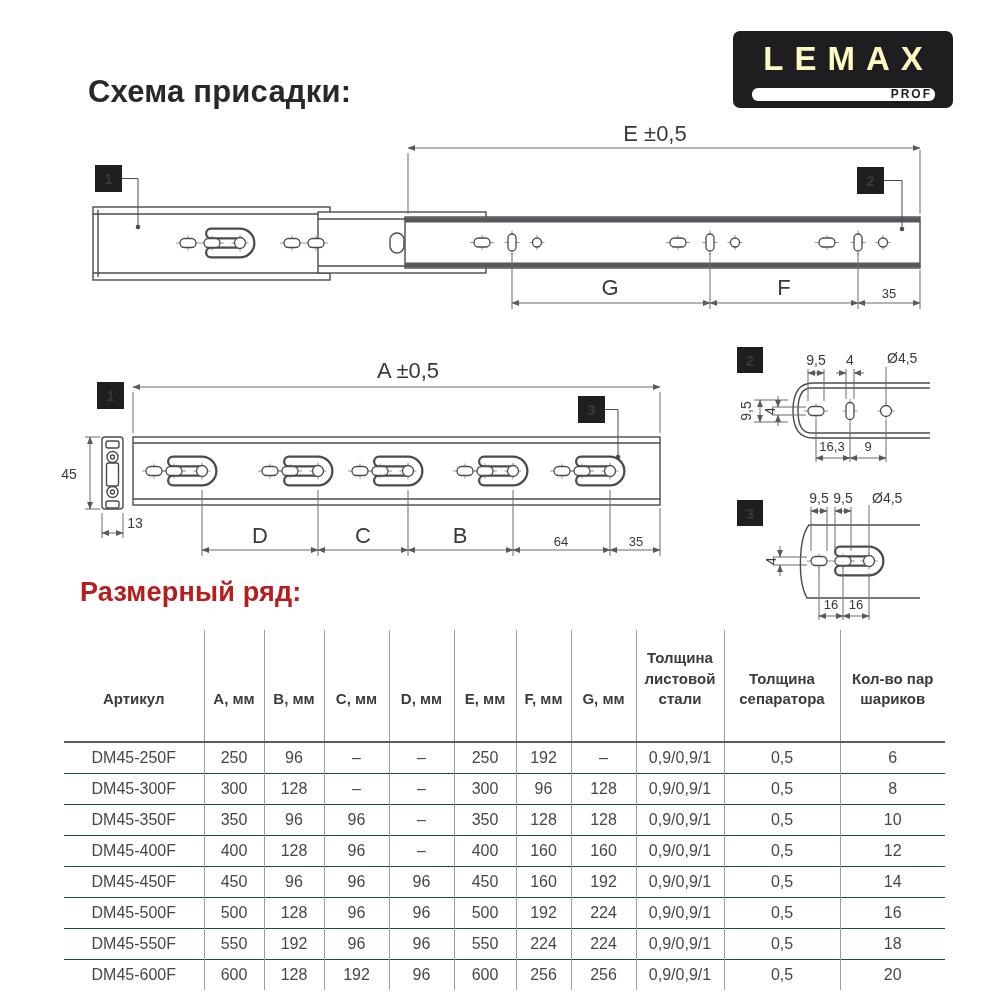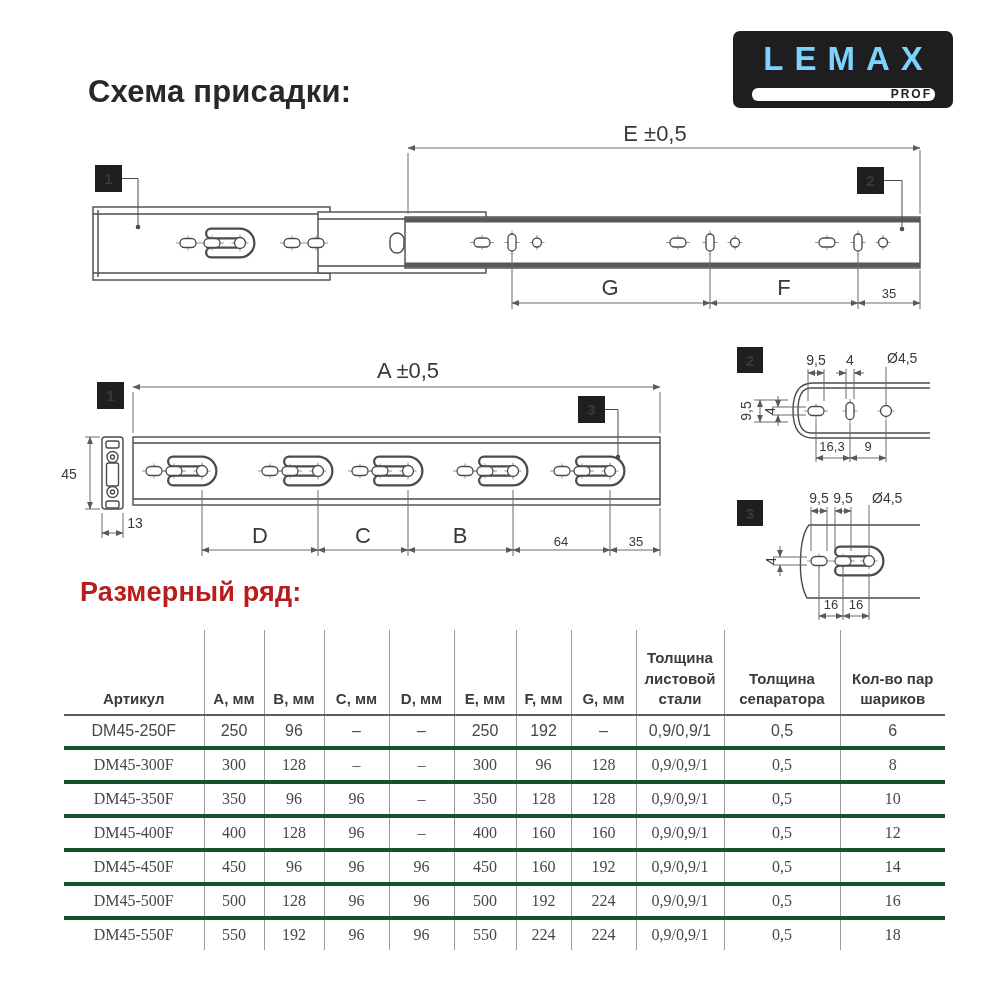--- a/index.html
+++ b/index.html
@@ -14,21 +14,21 @@
   .h-title2 {
     position:absolute; left:80px; top:577px; margin:0;
     font-size:27px; font-weight:800; color:#b91c1c; letter-spacing:.2px;
   }
   .logo {
     position:absolute; left:733px; top:31px; width:220px; height:77px;
     background:#1e1e20; border-radius:7px;
   }
   .logo-brand {
     position:absolute; left:0; right:0; top:9px; text-align:center;
-    color:#7dd3fc; font-size:33px; font-weight:700; letter-spacing:11px;
+    color:#fef9c3; font-size:33px; font-weight:700; letter-spacing:11px;
     text-indent:11px;
   }
   .logo-bar {
     position:absolute; left:19px; right:18px; top:57px; height:13px; background:#ffffff;border-radius:6px;
   }
   .logo-sub {
     position:absolute; right:3px; top:0; line-height:13px;
     color:#1e1e20; font-size:12px; font-weight:800; letter-spacing:2px;
   }
   svg.diagram { position:absolute; left:0; top:0; }
@@ -36,26 +36,26 @@
   .t-big { font-size:22px; }
   .t-med { font-size:14px; }
   .t-sm  { font-size:13px; }
   .t-mark{ font-size:15px; font-weight:700; fill:#ffffff; }
   .spec-table {
     position:absolute; left:64px; top:630px; width:881px;
     border-collapse:collapse; table-layout:fixed;
   }
   .spec-table th, .spec-table td { text-align:center; padding:0; }
   .spec-table thead th {
-    height:80px; vertical-align:bottom; padding-bottom:4px;
+    height:80px; vertical-align:bottom; padding-bottom:31px;
     font-size:15px; font-weight:600; color:#3b3b3e; line-height:1.38;
   }
   .spec-table thead tr { border-bottom:2px solid #5d5d61; }
   .spec-table tbody td { height:30px; font-size:16px; color:#47474a; }
-  .spec-table tbody tr + tr { border-top:4px solid #14532d;font-family:Liberation Serif, serif; }
+  .spec-table tbody tr + tr { border-top:1px solid #14532d; }
   .spec-table th + th, .spec-table td + td { border-left:1px solid #9b9b9f; }
 </style>
 </head>
 <body>
 
 <div class="page">
 
   <h1 class="h-title">Схема присадки:</h1>
 
   <div class="logo">
@@ -480,16 +480,29 @@
           <td>192</td>
           <td>96</td>
           <td>96</td>
           <td>550</td>
           <td>224</td>
           <td>224</td>
           <td>0,9/0,9/1</td>
           <td>0,5</td>
           <td>18</td>
         </tr>
+        <tr>
+          <td>DM45-600F</td>
+          <td>600</td>
+          <td>128</td>
+          <td>192</td>
+          <td>96</td>
+          <td>600</td>
+          <td>256</td>
+          <td>256</td>
+          <td>0,9/0,9/1</td>
+          <td>0,5</td>
+          <td>20</td>
+        </tr>
       </tbody>
   </table>
 
 </div>
 
 </body></html>

